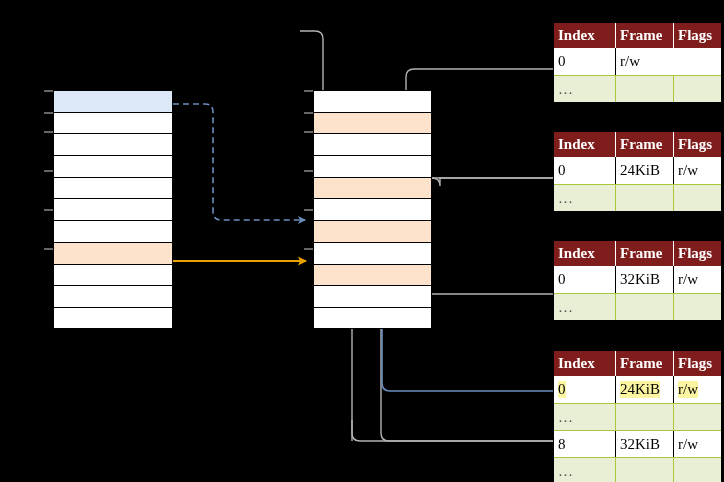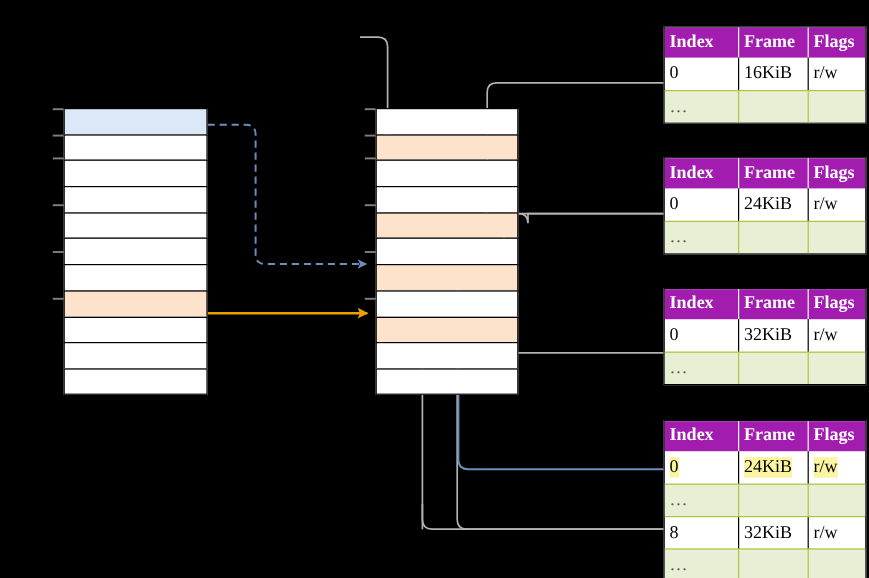--- a/index.html
+++ b/index.html
@@ -14,21 +14,21 @@
   
   .col-table{position:absolute;box-sizing:border-box;}
   .col-row{box-sizing:border-box;border:1px solid #000;border-bottom:none;background:#fff;}
   .col-row:last-child{border-bottom:1px solid #000;}
   .col-row.blue{background:#dce8f8;}
   .col-row.peach{background:#fde3cc;}
 
   
   .pt{position:absolute;box-sizing:border-box;border:1px solid #000;background:#fff;}
   .pt-row{display:flex;box-sizing:border-box;}
-  .pt-row.hdr{background:#a21caf;}
+  .pt-row.hdr{background:#7f1d1d;}
   .pt-row.ell{background:#e9efd4;}
   .pt-cell{box-sizing:border-box;border-right:1px solid #000;padding:1px 4px;
            font-size:15px;color:#000;overflow:hidden;white-space:nowrap;
            display:flex;align-items:center;}
   .pt-cell:last-child{border-right:none;}
   .pt-row.hdr .pt-cell{color:#fff;font-weight:bold;border-right:1px solid #fff;}
   .pt-row.hdr .pt-cell:last-child{border-right:none;}
   .pt-row.ell{border-top:1px solid #a8c83c;}
   .pt-row.ell .pt-cell{border-right:1px solid #a8c83c;color:#555;letter-spacing:2px;}
   .pt-row.ell .pt-cell:last-child{border-right:none;}
@@ -141,21 +141,20 @@
     </div>
 
   <div class="pt" id="pt0" style="left:553px;top:22px;width:169px;">
       <div class="pt-row hdr" style="height: 25px;">
         <div class="pt-cell" style="width: 62px;">Index</div>
         <div class="pt-cell" style="width: 58px;">Frame</div>
         <div class="pt-cell" style="width: 47px;">Flags</div>
       </div>
       <div class="pt-row " style="height: 27px;">
         <div class="pt-cell" style="width: 62px;">0</div>
-        <div class="pt-cell" style="width: 58px;">16KiB</div>
         <div class="pt-cell" style="width: 47px;">r/w</div>
       </div>
       <div class="pt-row ell" style="height: 27px;">
         <div class="pt-cell" style="width: 62px;">…</div>
         <div class="pt-cell" style="width: 58px;"></div>
         <div class="pt-cell" style="width: 47px;"></div>
       </div>
     </div>
   <div class="pt" id="pt1" style="left:553px;top:131px;width:169px;">
       <div class="pt-row hdr" style="height: 25px;">

